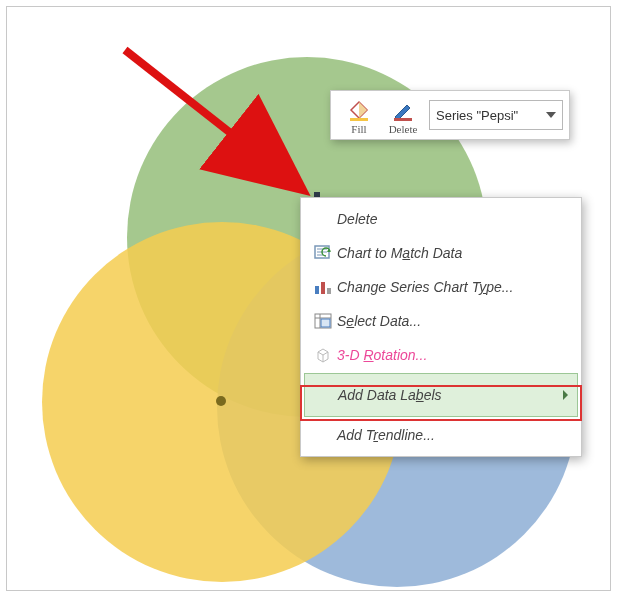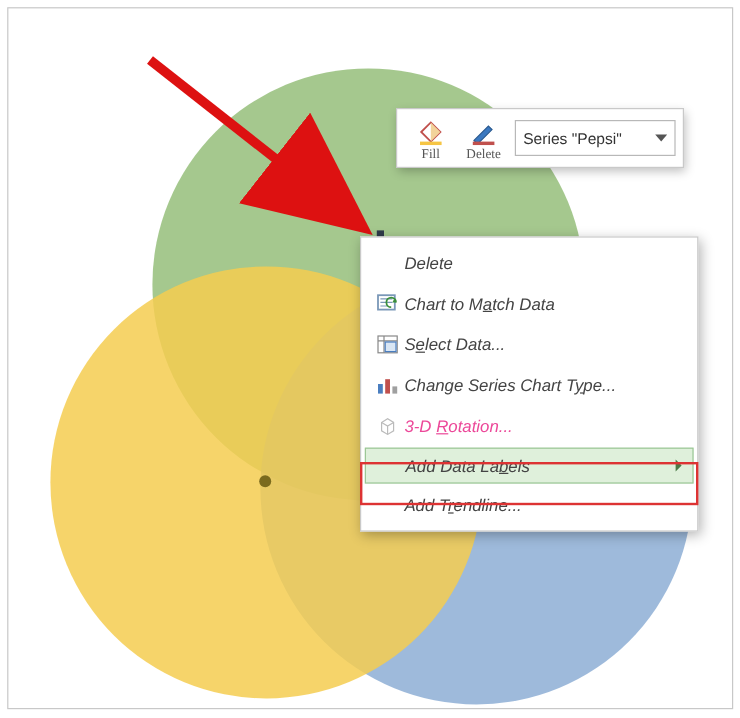--- a/index.html
+++ b/index.html
@@ -125,21 +125,21 @@
   .highlight-box {
     position: absolute;
     left: 300px; top: 385px;
     width: 282px; height: 36px;
     border: 2px solid #d33;
     pointer-events: none;
   }
   .menu-item.hovered {
     background: #dff0db;
     border: 1px solid #9cc796;
-    height: 30px;
+    height: 44px;
     margin: 1px;
     padding: 0 9px 0 5px;
   }
   .submenu-arrow {
     width: 0; height: 0;
     border-top: 5px solid transparent;
     border-bottom: 5px solid transparent;
     border-left: 5px solid #666;
   }
   .menu-item.hovered .submenu-arrow { border-left-color: #4a7a46; }
@@ -218,44 +218,44 @@
       </svg>
     </span>
     <span class="mlabel">
       <span>Chart to M</span><u>a</u><span>tch Data</span>
     </span>
   </div>
 
   <div class="menu-item">
     <span class="micon">
       <svg width="20" height="18" viewBox="0 0 20 18">
+        <rect x="2" y="8" width="4" height="8" fill="#4a7ec0"></rect>
+        <rect x="8" y="4" width="4" height="12" fill="#c0504d"></rect>
+        <rect x="14" y="10" width="4" height="6" fill="#a0a0a0"></rect>
+      </svg>
+    </span>
+    <span class="mlabel">
+      <span>Change Series Chart T</span><u>y</u><span>pe...</span>
+    </span>
+  </div>
+
+  <div class="menu-item">
+    <span class="micon">
+      <svg width="20" height="18" viewBox="0 0 20 18">
         <rect x="2" y="2" width="16" height="14" fill="none" stroke="#888"></rect>
         <line x1="2" y1="6" x2="18" y2="6" stroke="#888"></line>
         <line x1="7" y1="2" x2="7" y2="16" stroke="#888"></line>
         <rect x="8" y="7" width="9" height="8" fill="#d9e6f4" stroke="#4a7ec0"></rect>
       </svg>
     </span>
     <span class="mlabel">
       <span>S</span><u>e</u><span>lect Data...</span>
     </span>
   </div>
 
-  <div class="menu-item">
-    <span class="micon">
-      <svg width="20" height="18" viewBox="0 0 20 18">
-        <rect x="2" y="8" width="4" height="8" fill="#4a7ec0"></rect>
-        <rect x="8" y="4" width="4" height="12" fill="#c0504d"></rect>
-        <rect x="14" y="10" width="4" height="6" fill="#a0a0a0"></rect>
-      </svg>
-    </span>
-    <span class="mlabel">
-      <span>Change Series Chart T</span><u>y</u><span>pe...</span>
-    </span>
-  </div>
-
   <div class="menu-item disabled">
     <span class="micon">
       <svg width="20" height="18" viewBox="0 0 20 18">
         <path d="M5 6 L10 3 L15 6 L15 13 L10 16 L5 13 Z" fill="none" stroke="#bbb"></path>
         <path d="M5 6 L10 9 L15 6 M10 9 L10 16" fill="none" stroke="#bbb"></path>
       </svg>
     </span>
     <span class="mlabel">
       <span>3-D </span><u>R</u><span>otation...</span>
     </span>

